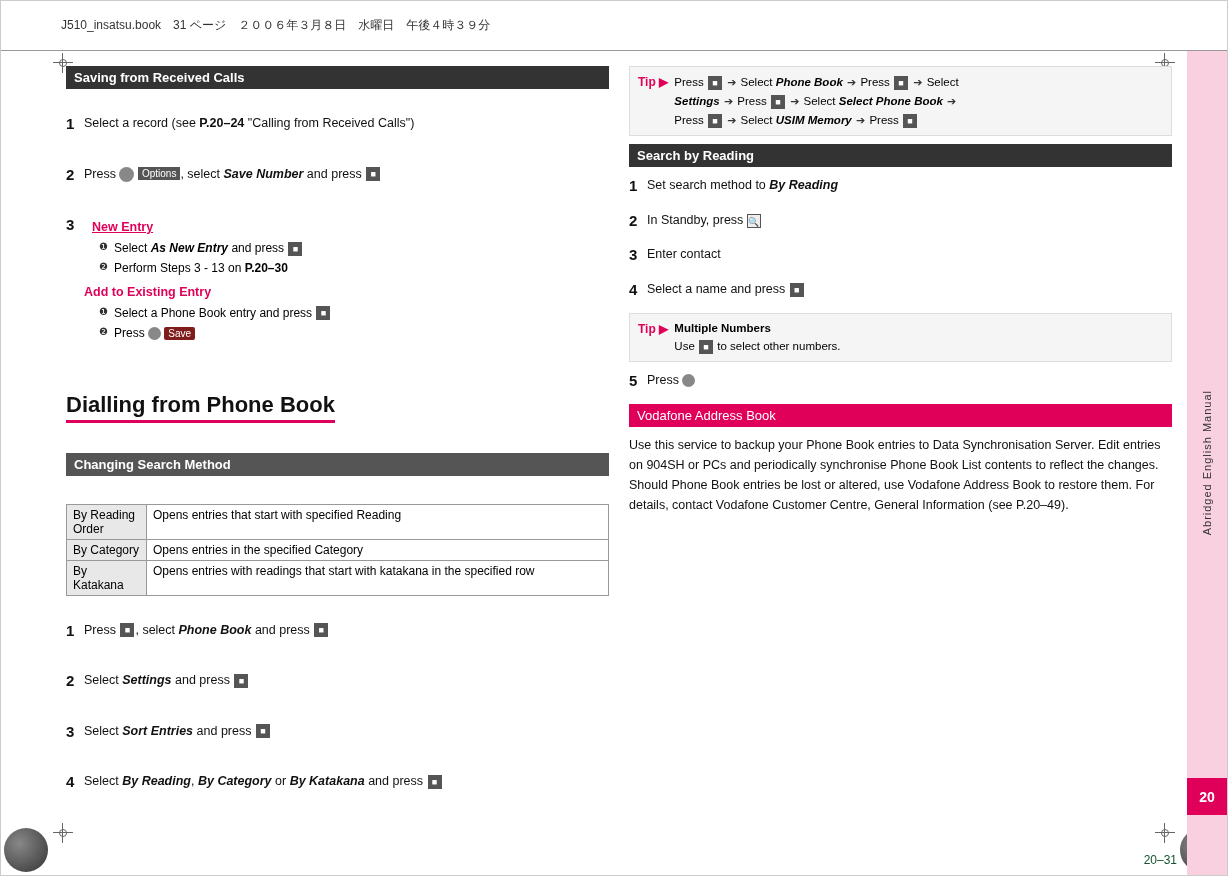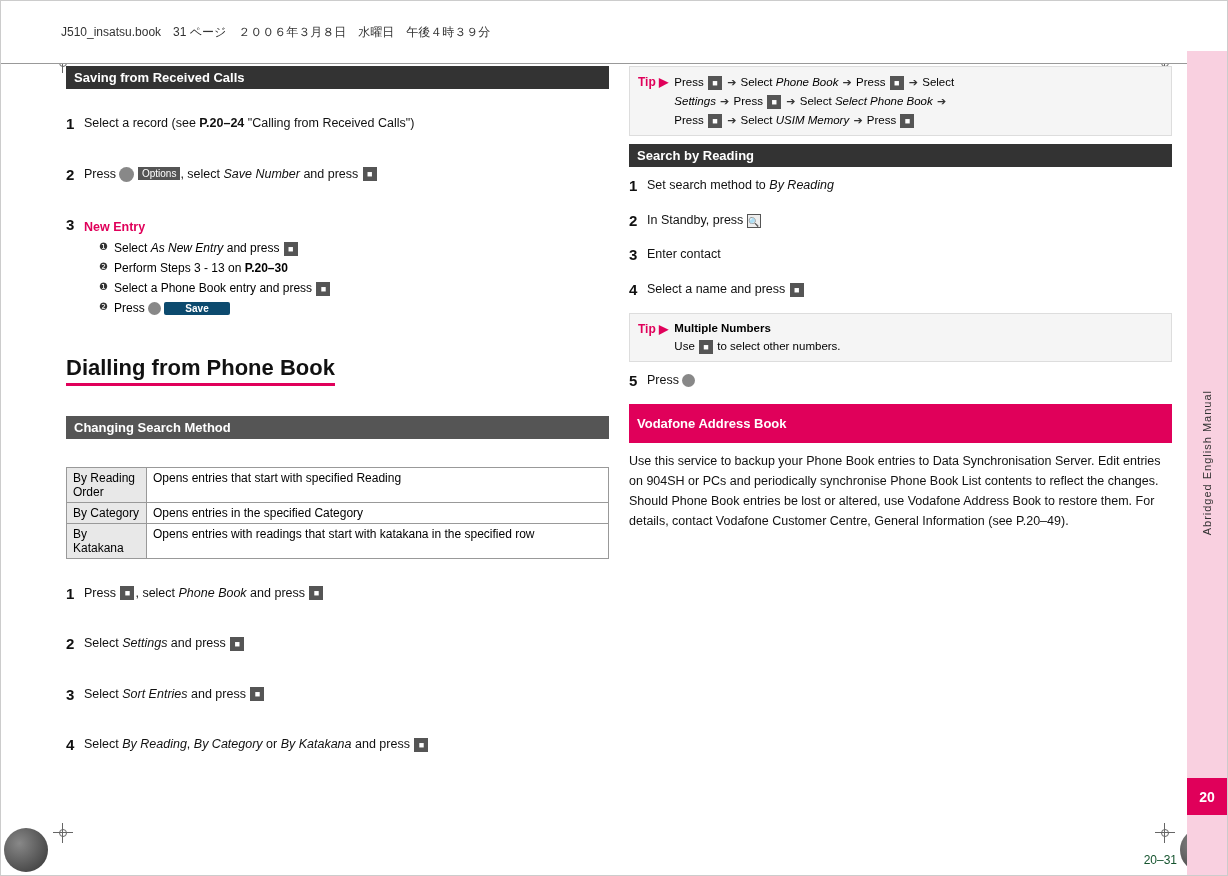--- a/index.html
+++ b/index.html
@@ -18,21 +18,21 @@
       position: absolute;
       top: 0; left: 0; right: 0; bottom: 0;
       background: #fff;
       border: 1px solid #ccc;
     }
 
     
     .top-bar {
       position: absolute;
       top: 0; left: 0; right: 0;
-      height: 63px;
+      height: 50px;
       background: #fff;
       border-bottom: 1px solid #999;
       display: flex;
       align-items: center;
       padding: 0 60px;
       font-size: 12px;
       color: #333;
     }
 
     
@@ -148,23 +148,23 @@
     .section-header {
       background: #333;
       color: #fff;
       padding: 4px 8px;
       font-size: 13px;
       font-weight: bold;
     }
     .section-header-pink {
       background: #e0005a;
       color: #fff;
-      padding: 12px 8px;
+      padding: 4px 8px;
       font-size: 13px;
-      font-weight: bold;
+      font-weight: normal;
     }
     .section-header-dark {
       background: #555;
       color: #fff;
       padding: 4px 8px;
       font-size: 13px;
       font-weight: bold;
     }
 
     
@@ -224,21 +224,21 @@
     
     .sub-heading-pink {
       color: #e0005a;
       font-weight: bold;
       font-size: 12.5px;
       margin-left: 15px;
       margin-top: 4px;
     }
 
     
-    em.bold { font-style: italic; font-weight: normal; }
+    em.bold { font-style: italic; font-weight: bold; }
 
     
     .search-table {
       width: 100%;
       border-collapse: collapse;
       font-size: 12px;
       margin-top: 4px;
     }
     .search-table td {
       border: 1px solid #999;
@@ -361,43 +361,44 @@
         <span class="content-text">
           Press <span style="display:inline-block;width:15px;height:15px;background:#888;border-radius:50%;vertical-align:middle;"></span>
           <span style="background:#555;color:white;font-size:10px;padding:1px 4px;vertical-align:middle;">Options</span>,
           select <em class="bold">Save Number</em> and press <span class="key-icon">■</span>
         </span>
       </div>
 
       <div class="numbered-item">
         <span class="num-bold">3</span>
         <div style="display:flex; flex-direction:column; gap:2px;">
-          <div class="sub-heading-pink" style="margin-left:0;">New Entry</div>
+          <div class="sub-heading-pink" style="margin-left:8px;text-decoration:underline;">New Entry</div>
           <div class="sub-item">
             <span class="sub-num">❶</span>
             <span>Select <em class="bold">As New Entry</em> and press <span class="key-icon">■</span></span>
           </div>
           <div class="sub-item">
             <span class="sub-num">❷</span>
             <span>Perform Steps 3 - 13 on <strong>P.20–30</strong></span>
           </div>
+          <div class="sub-heading-pink" style="margin-left:0; margin-top:4px;">Add to Existing Entry</div>
           <div class="sub-item">
             <span class="sub-num">❶</span>
             <span>Select a Phone Book entry and press <span class="key-icon">■</span></span>
           </div>
           <div class="sub-item">
             <span class="sub-num">❷</span>
             <span>Press <span style="display:inline-block;width:13px;height:13px;background:#888;border-radius:50%;vertical-align:middle;"></span>
-              <span style="background:#0c4a6e;color:white;font-size:10px;padding:1px 21px;vertical-align:middle;border-radius:2px;font-weight:bold;">Save</span>
+              <span style="background:#7f1d1d;color:white;font-size:10px;padding:1px 4px;vertical-align:middle;border-radius:2px;">Save</span>
             </span>
           </div>
         </div>
       </div>
 
-      <div style="margin-top: 2px;">
+      <div style="margin-top: 14px;">
         <span class="big-title">Dialling from Phone Book</span>
       </div>
 
       <div class="section-header-dark">
         <span>Changing Search Method</span>
       </div>
 
       <table class="search-table">
         <tbody>
             <tr>

